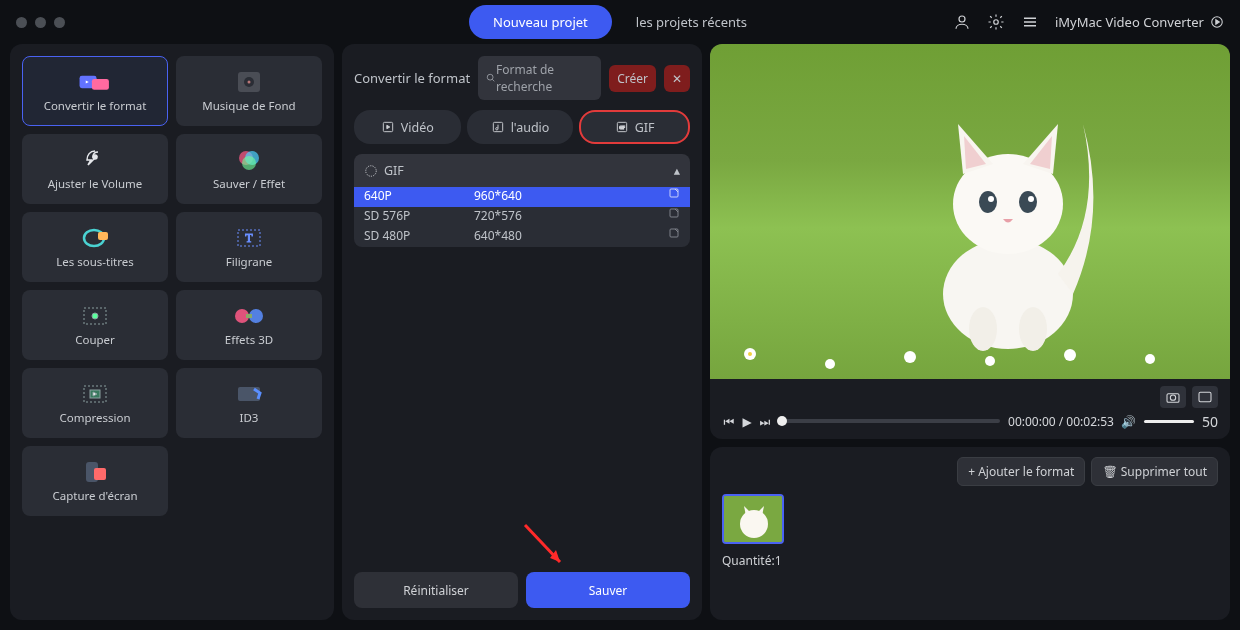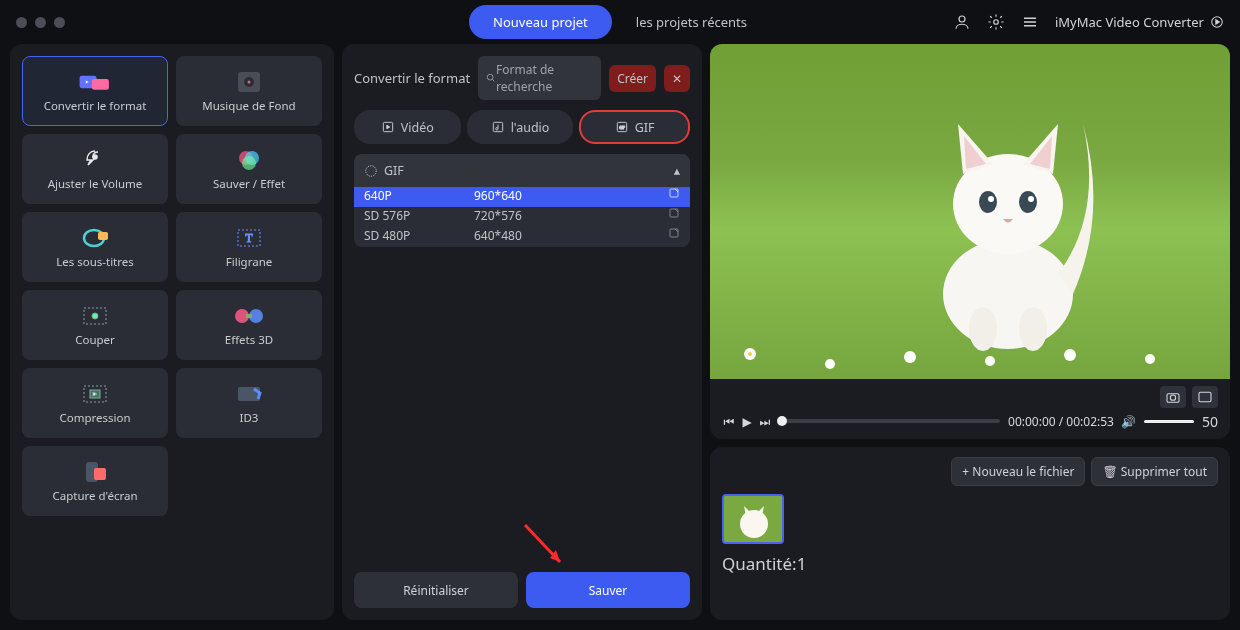--- a/index.html
+++ b/index.html
@@ -51,21 +51,21 @@
 .playset { display:flex; gap:4px; }
 .pb { width:14px; height:14px; display:inline-flex; align-items:center; justify-content:center; }
 .track { flex:1; height:4px; background:#3b3e46; border-radius:2px; position:relative;}
 .track::before { content:''; position:absolute; left:-3px; top:-3px; width:10px; height:10px; background:#eee; border-radius:50%; }
 .vol-track { width:50px; height:3px; background:#eee; border-radius:2px; }
 .filepanel { background:#1a1c22; border-radius:12px; padding:10px 12px; flex:1; display:flex; flex-direction:column; gap:8px;}
 .fp-top { display:flex; justify-content:flex-end; gap:6px;}
 .fp-btn { background:#2e3037; border:1px solid #3a3d43; border-radius:6px; padding:5px 10px; font-size:12px; color:#cfd1d5;}
 .thumbs { display:flex; gap:8px; }
 .thumb { width:62px; height:50px; border:2px solid #4a62f2; border-radius:4px; background:linear-gradient(180deg,#84ba49,#7aa841); position:relative; overflow:hidden;}
-.qty { font-size:17px; color:#cfd1d5; }
+.qty { font-size:12px; color:#cfd1d5; }
 svg { display:block; }
 </style>
 </head>
 <body>
 
 <div class="titlebar">
   <div class="traffic-lights">
     <div class="tl"></div>
     <div class="tl"></div>
     <div class="tl"></div>
@@ -352,21 +352,21 @@
           <div class="track"></div>
           <span>00:00:00 / 00:02:53</span>
           <span class="pb">🔊</span>
           <div class="vol-track"></div>
           <span style="font-size:14px;">50</span>
         </div>
       </div>
     </div>
     <div class="filepanel">
       <div class="fp-top">
-        <div class="fp-btn">+ <span>Nouveau le fichier</span></div>
+        <div class="fp-btn">+ <span>Ajouter le format</span></div>
         <div class="fp-btn">🗑 <span>Supprimer tout</span></div>
       </div>
       <div class="thumbs">
         <div class="thumb">
           <svg width="58" height="46" viewBox="0 0 58 46">
               <rect width="58" height="46" fill="#7aa841"></rect>
               <ellipse cx="30" cy="28" rx="14" ry="14" fill="#faf7f1"></ellipse>
               <path d="M22 20 L20 10 L28 18Z" fill="#faf7f1"></path>
               <path d="M38 20 L40 10 L32 18Z" fill="#faf7f1"></path>
             </svg>

